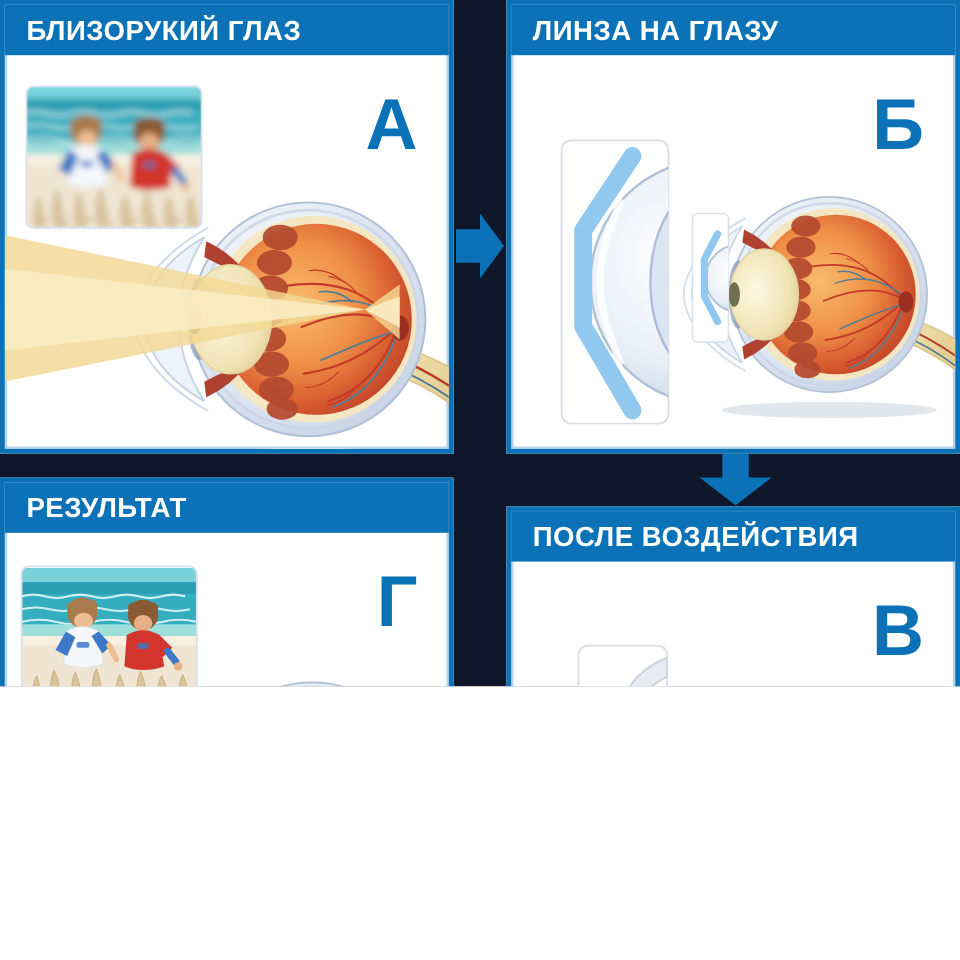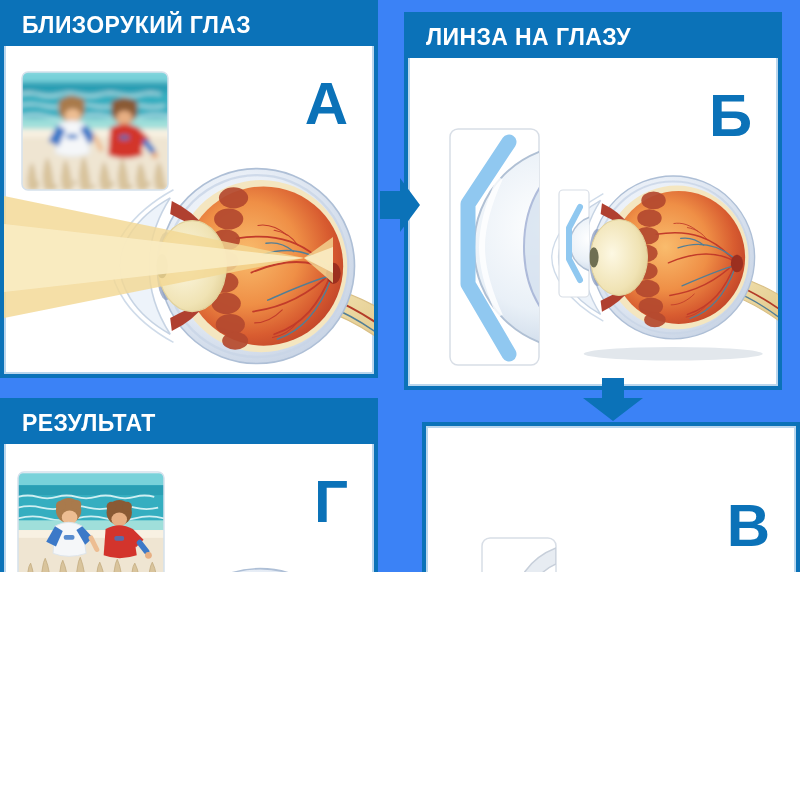--- a/index.html
+++ b/index.html
@@ -1,22 +1,22 @@
 <!DOCTYPE html>
 <html><head>
 <meta charset="utf-8">
 <style>
   html,body{margin:0;padding:0;background:#fff;}
-  #stage{position:relative;width:800px;height:572px;background:#3b82f6;overflow:hidden;
+  #stage{position:relative;width:800px;height:572px;background:#0f172a;overflow:hidden;
          font-family:"Liberation Sans",sans-serif;}
   .panel{position:absolute;width:378px;height:378px;background:#fff;
          border:4px solid #0b72b8;box-sizing:border-box;
          box-shadow:inset 0 0 0 2px rgba(130,180,222,.55);}
   #panel-a{left:0;top:0;}
-  #panel-b{left:404px;top:0;margin-top:12px;}
+  #panel-b{left:422px;top:0;}
   #panel-v{left:422px;top:422px;}
   #panel-g{left:0;top:398px;}
   .panel-header{position:absolute;left:0;top:0;right:0;height:42px;background:#0b72b8;
                 color:#fff;display:flex;align-items:center;padding-left:18px;
                 font-size:23px;font-weight:700;letter-spacing:.4px;white-space:nowrap;}
   .panel-letter{position:absolute;top:70px;right:26px;font-size:60px;font-weight:700;
                 line-height:1;color:#0b72b8;}
   .panel-art{position:absolute;left:0;top:42px;width:370px;height:328px;}
   .gap-arrow{position:absolute;}
   #defs-svg{position:absolute;width:0;height:0;}
@@ -223,20 +223,23 @@
         <rect x="151" y="132" width="30" height="107" rx="4" fill="#fff" stroke="#d8dee6" stroke-width="1.2"></rect>
         <g clip-path="url(#clipB2)">
           <circle cx="190" cy="186" r="28" fill="url(#glassG)" stroke="#b0c0d4" stroke-width="1.5"></circle>
         </g>
         <path d="M172,149 L161,170 L161,201 L172,222" fill="none" stroke="#90c8f0" stroke-width="6" stroke-linecap="round" stroke-linejoin="round"></path>
       </g>
     </svg>
   </div>
 
   <div class="panel" id="panel-v">
+    <div class="panel-header">
+      <span>ПОСЛЕ ВОЗДЕЙСТВИЯ</span>
+    </div>
     <span class="panel-letter">В</span>
     <svg class="panel-art" viewBox="0 0 370 328">
 
       <g>
         <clipPath id="clipV1">
             <rect x="56" y="70" width="74" height="238" rx="8"></rect>
           </clipPath>
         <rect x="56" y="70" width="74" height="238" rx="8" fill="#fff" stroke="#d8dee6" stroke-width="1.5"></rect>
         <g clip-path="url(#clipV1)">
           <ellipse cx="152" cy="189" rx="48" ry="80" fill="#c6d4e6" opacity=".85" stroke="#94a4c8" stroke-width="2"></ellipse>

